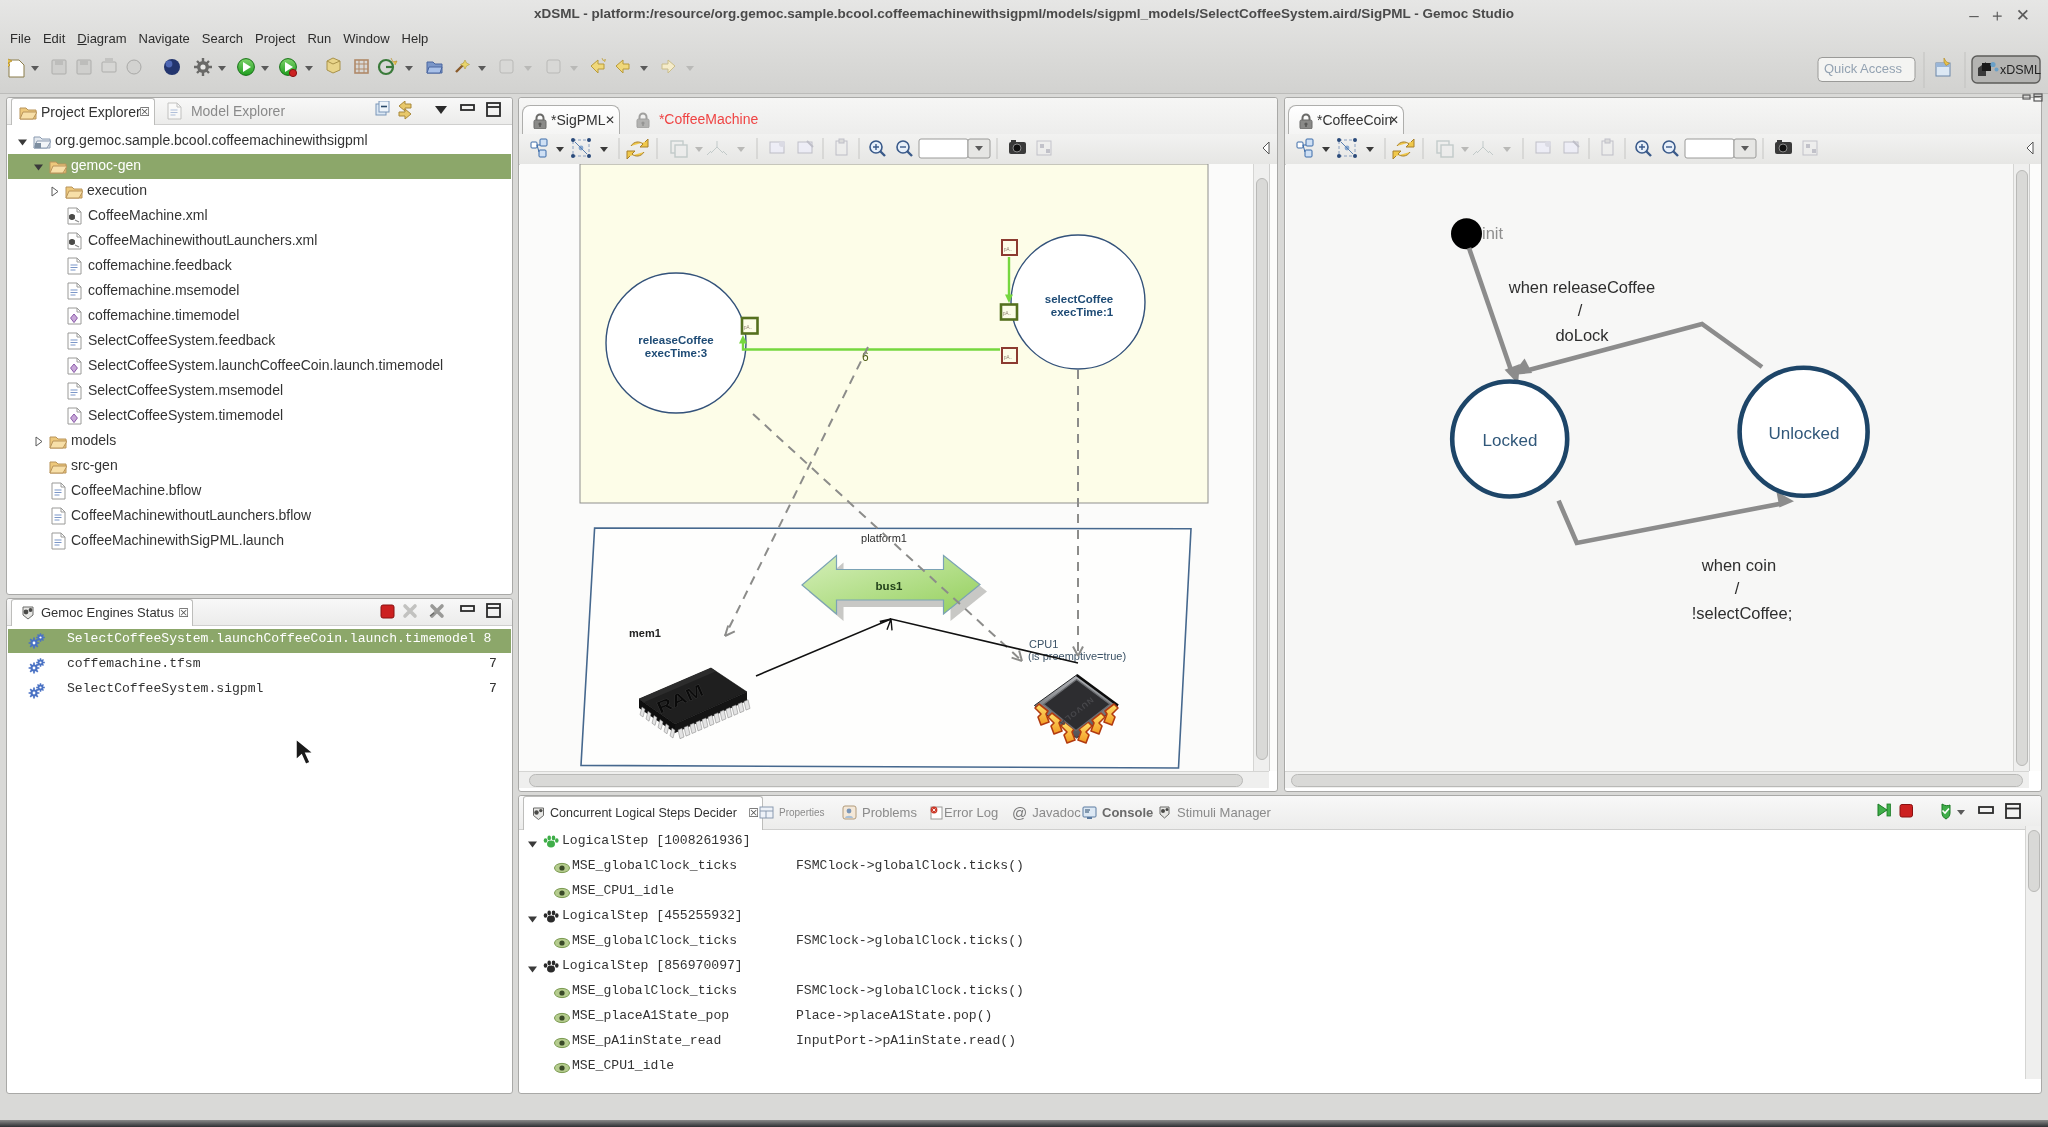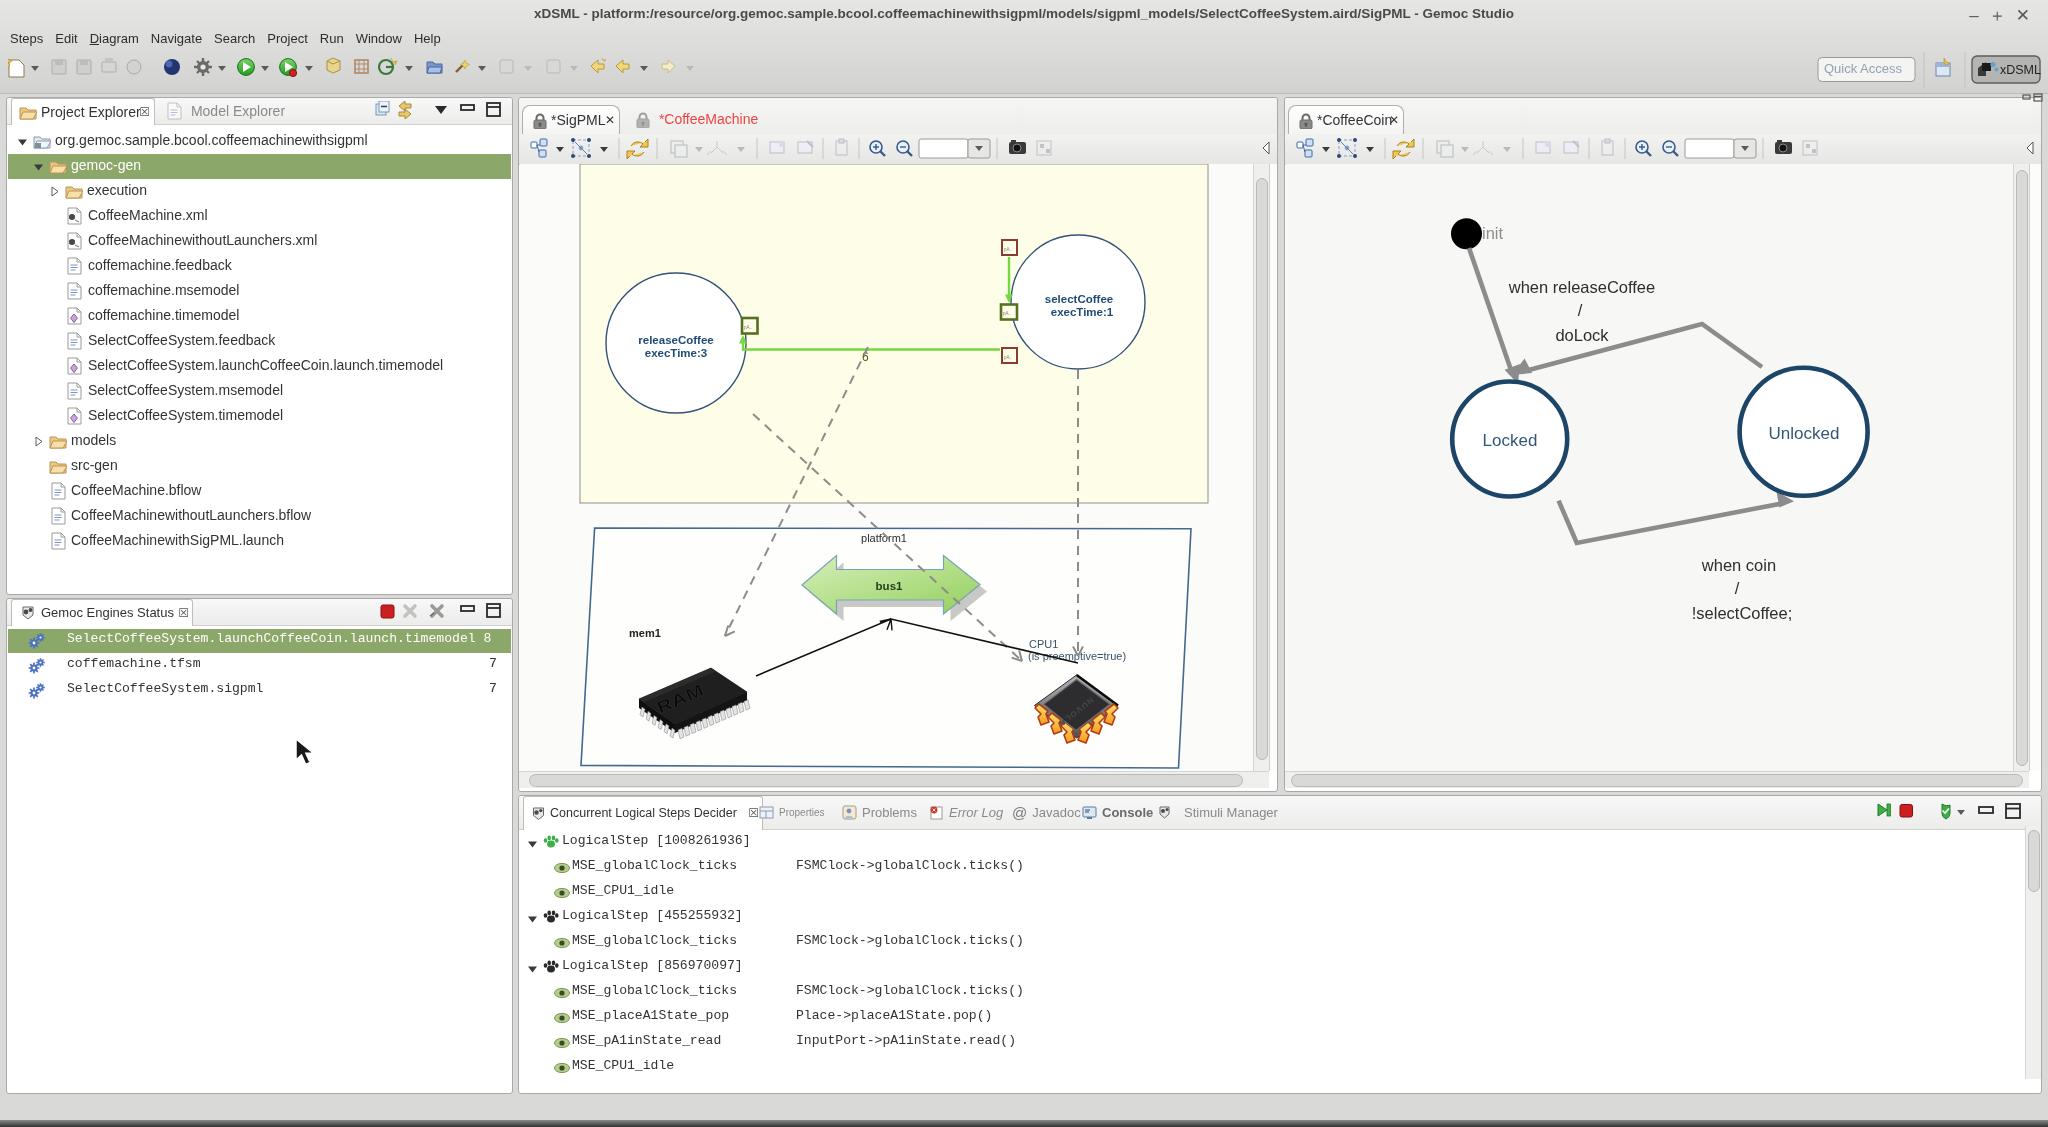--- a/index.html
+++ b/index.html
@@ -40,21 +40,21 @@
 .thumb{position:absolute;background:#d9d9d7;border:1px solid #b9b9b7;border-radius:7px;}
 #strip{left:0;top:1120px;width:2048px;height:7px;background:linear-gradient(#8a8a8a,#2e3033);}
 .ico{display:inline-block;vertical-align:middle;}
 </style>
 </head>
 <body>
 <div id="root">
  <div id="chrome" class="abs"></div>
  <div id="title" class="abs">xDSML - platform:/resource/org.gemoc.sample.bcool.coffeemachinewithsigpml/models/sigpml_models/SelectCoffeeSystem.aird/SigPML - Gemoc Studio</div>
  <div id="winbtn" class="abs">–＋✕</div>
- <div id="menubar" class="abs"><span>Steps</span><span>Edit</span><span><u>D</u>iagram</span><span>Navigate</span><span>Search</span><span>Project</span><span>Run</span><span>Window</span><span>Help</span></div>
+ <div id="menubar" class="abs"><span>File</span><span>Edit</span><span><u>D</u>iagram</span><span>Navigate</span><span>Search</span><span>Project</span><span>Run</span><span>Window</span><span>Help</span></div>
  <div id="maintoolbar" class="abs" style="left:0;top:50px;width:2048px;height:42px;">
   <svg width="2048" height="42" viewBox="0 50 2048 42">
    <defs>
     <linearGradient id="gplay" x1="0" y1="0" x2="0" y2="1">
             <stop offset="0" stop-color="#7ed26b"></stop>
             <stop offset="1" stop-color="#1e9e1e"></stop>
           </linearGradient>
    </defs>
 
    <path d="M9 60h10l5 5v12H9z" fill="#fff" stroke="#8a7d4a"></path>
@@ -722,32 +722,32 @@
         </svg><span style="vertical-align:top;line-height:33px;margin-left:5px;">Properties</span></div>
   <div class="ptab-in" style="left:323px;height:33px;font-size:13px;"><svg class="ico" style="margin:9px 0 0 0" width="15" height="15">
           <rect x="1" y="1" width="13" height="13" rx="2" fill="#f4e8d8" stroke="#b09a7a"></rect>
           <circle cx="7" cy="6" r="2.4" fill="#7a96b8"></circle>
           <path d="M3 13c0-3 8-3 8 0" fill="#a8c0d8"></path>
         </svg><span style="vertical-align:top;line-height:33px;margin-left:5px;">Problems</span></div>
   <div class="ptab-in" style="left:410px;height:33px;font-size:13px;"><svg class="ico" style="margin:9px 0 0 0" width="15" height="15">
           <rect x="2" y="2" width="11" height="12" fill="#fff" stroke="#9a9a98"></rect>
           <circle cx="5" cy="5" r="3.4" fill="#cc3a2a"></circle>
           <path d="M3.6 3.6l2.8 2.8M6.4 3.6L3.6 6.4" stroke="#fff" stroke-width="0.9"></path>
-        </svg><span style="vertical-align:top;line-height:33px;margin-left:5px;font-style:italic;">Error Log</span></div>
+        </svg><span style="vertical-align:top;line-height:33px;">Error Log</span></div>
   <div class="ptab-in" style="left:493px;height:33px;font-size:13px;"><span style="vertical-align:top;line-height:33px;font-size:15px;color:#7a7a7a;">@</span><span style="vertical-align:top;line-height:33px;margin-left:5px;">Javadoc</span></div>
   <div class="ptab-in" style="left:563px;height:31px;font-size:13px;"><svg class="ico" style="margin:9px 0 0 0" width="15" height="15">
           <rect x="1" y="2" width="13" height="10" rx="1" fill="#dce8f4" stroke="#5a7aa0"></rect>
           <path d="M3 5h5M3 7h4" stroke="#2a4a6a"></path>
           <rect x="5" y="12" width="5" height="2" fill="#5a7aa0"></rect>
         </svg><span style="vertical-align:top;line-height:33px;margin-left:5px;font-weight:bold;color:#6a6a6a;">Console</span></div>
   <div class="ptab-in" style="left:638px;height:33px;font-size:13px;"><svg class="ico" style="margin:9px 0 0 0" width="15" height="15">
           <path d="M3 2h9v7l-4.5 4-4.5-4z" fill="#e8e8e6" stroke="#6a6a68"></path>
           <circle cx="6" cy="6" r="2" fill="#4a4a48"></circle>
           <circle cx="10" cy="4.5" r="1.5" fill="#4a4a48"></circle>
-        </svg><span style="vertical-align:top;line-height:33px;margin-left:12px;">Stimuli Manager</span></div>
+        </svg><span style="vertical-align:top;line-height:33px;margin-left:5px;">Stimuli Manager</span></div>
   <svg class="abs" style="right:6px;top:5px" width="160" height="22">
    <path d="M3 3l9 6-9 6z" fill="#3fae49" stroke="#1a7a24"></path>
         <rect x="12" y="3" width="3.4" height="12" fill="#3fae49" stroke="#1a7a24" stroke-width="0.8"></rect>
    <rect x="25" y="3.5" width="12.5" height="12.5" rx="2" fill="#cc2020" stroke="#8a1010"></rect>
    <path d="M67 3c3 2 6 2 8 1v8c0 3-2 5-4 6-2-1-4-3-4-6z" fill="#3fae49" stroke="#1a7a24"></path>
         <path d="M67.5 9.5l2.5 2.5 4-4.5" stroke="#fff" stroke-width="1.6" fill="none"></path>
    <path d="M82 9h8l-4 5z" fill="#5a5a5a"></path>
    <rect x="104" y="6" width="14" height="6" fill="none" stroke="#2a2a2a" stroke-width="1.8"></rect>
    <rect x="131" y="3" width="14" height="14" fill="none" stroke="#2a2a2a" stroke-width="1.8"></rect>
         <path d="M131 7.5h14" stroke="#2a2a2a" stroke-width="1.8"></path>

